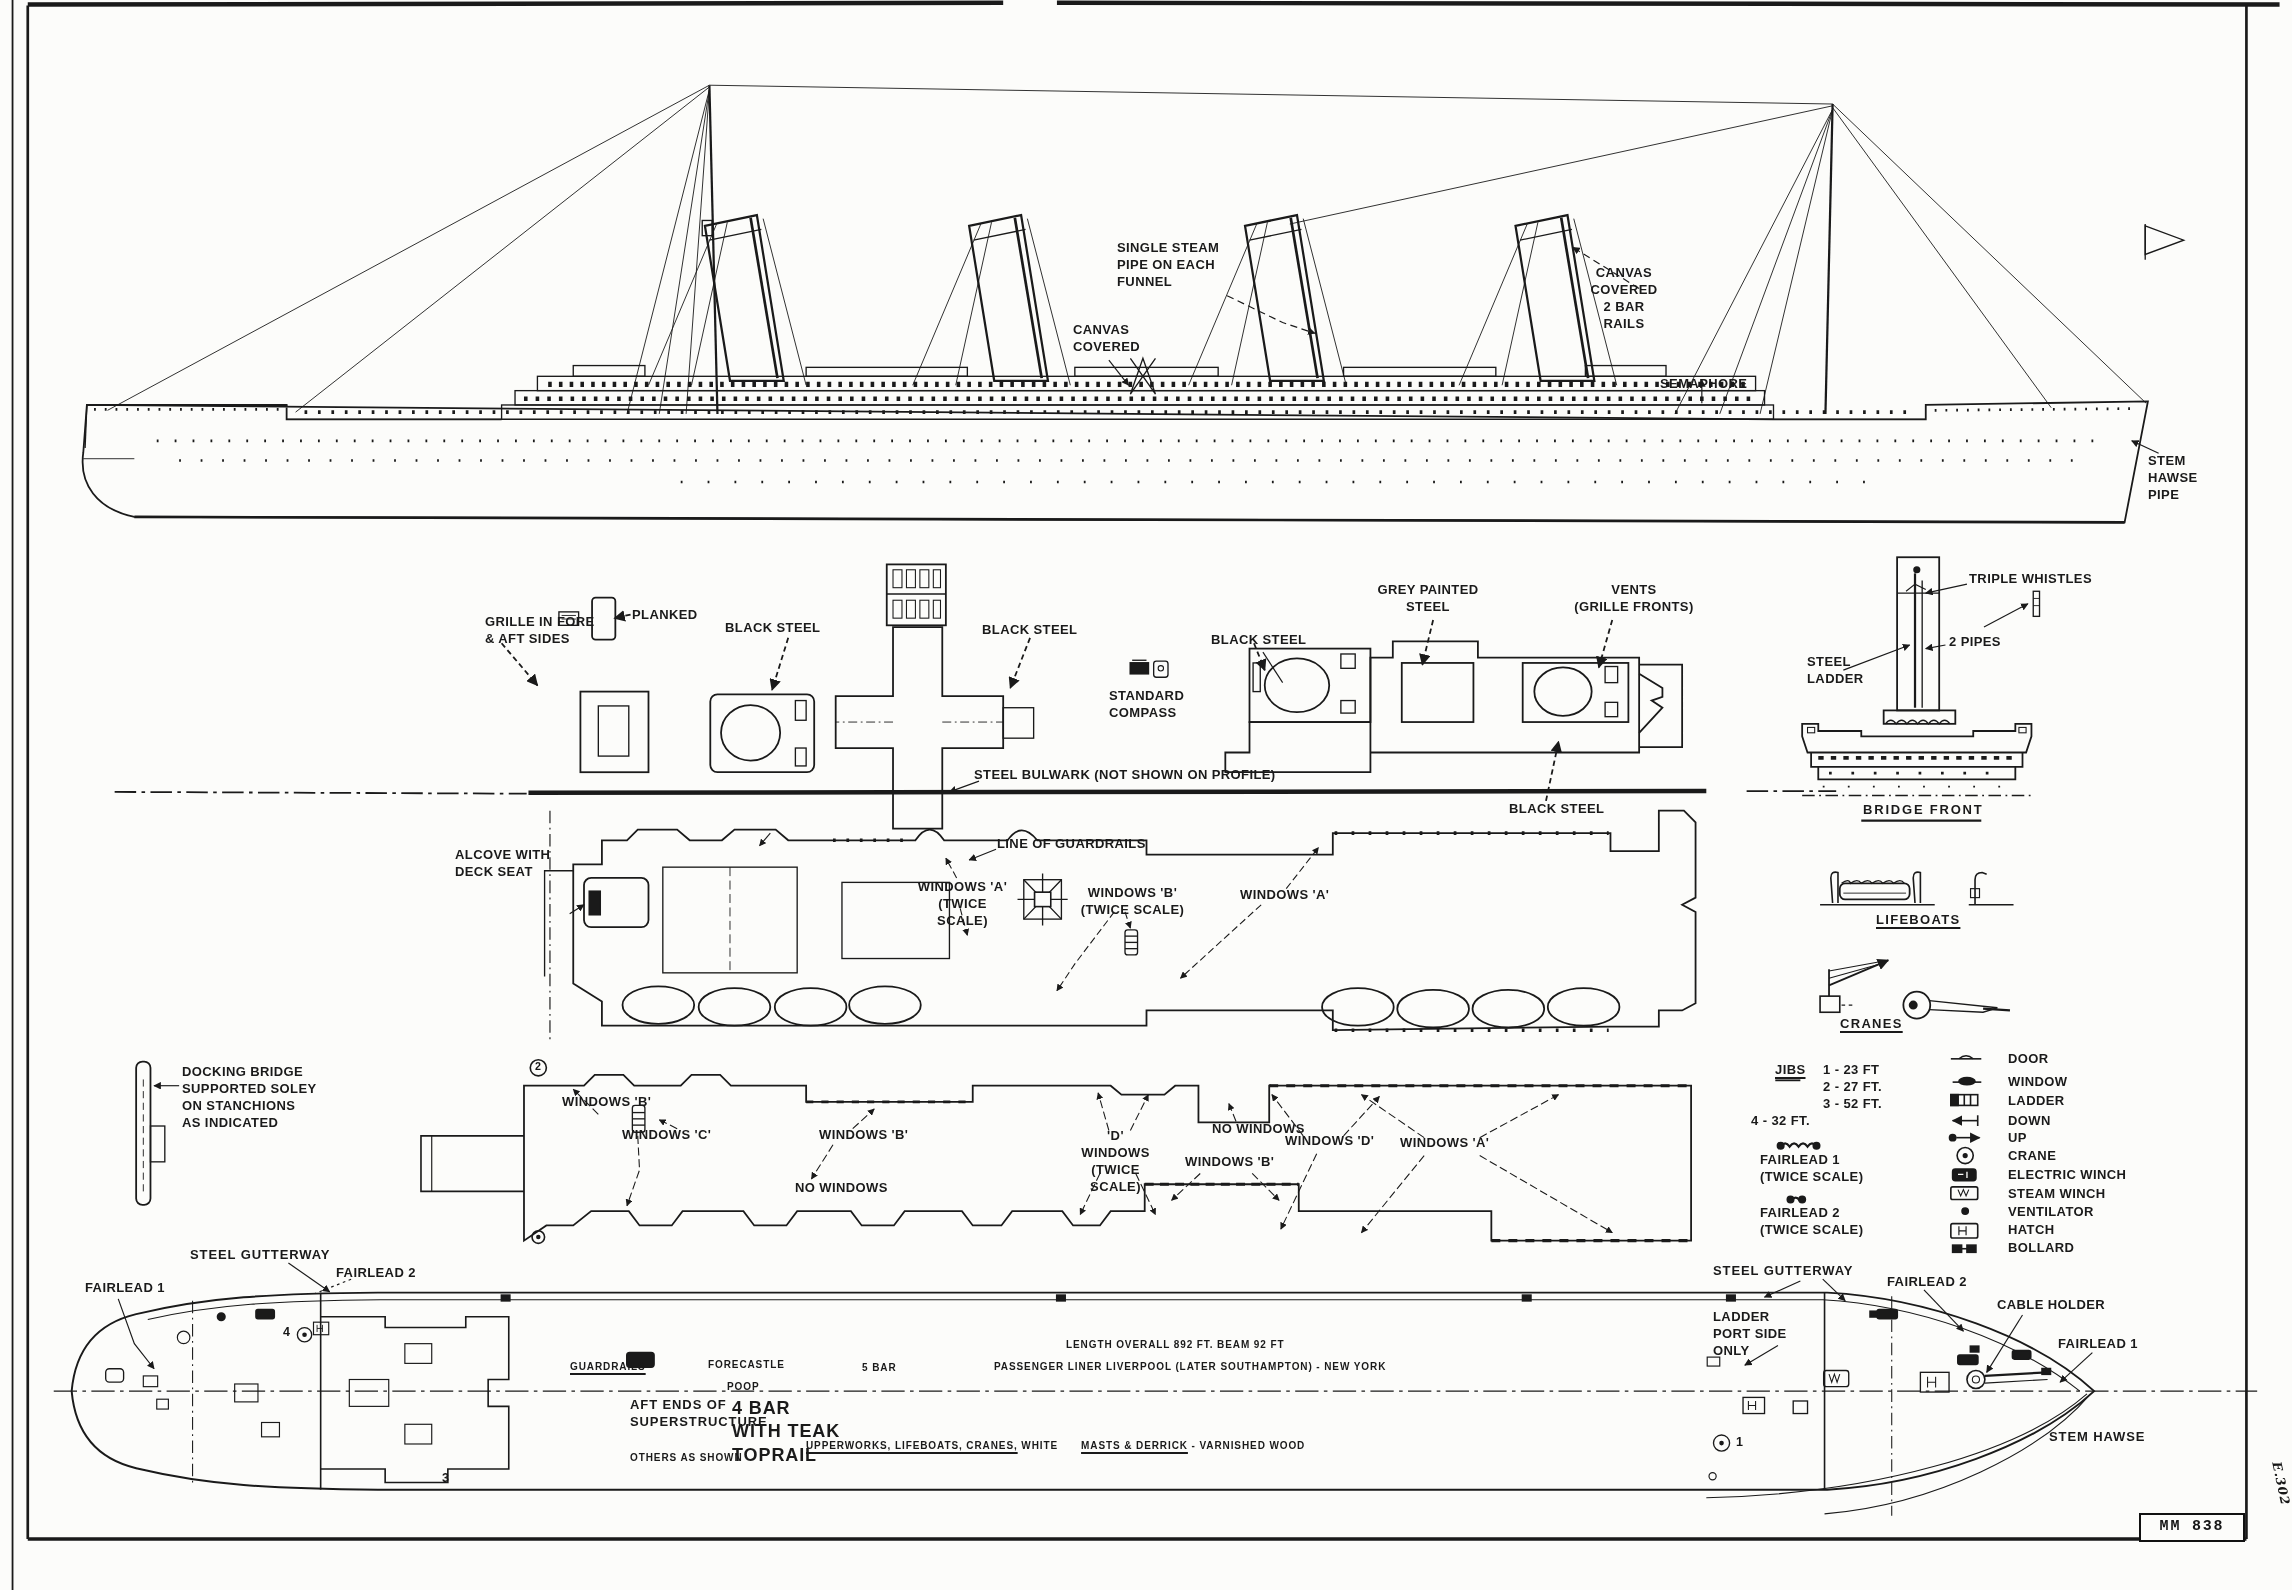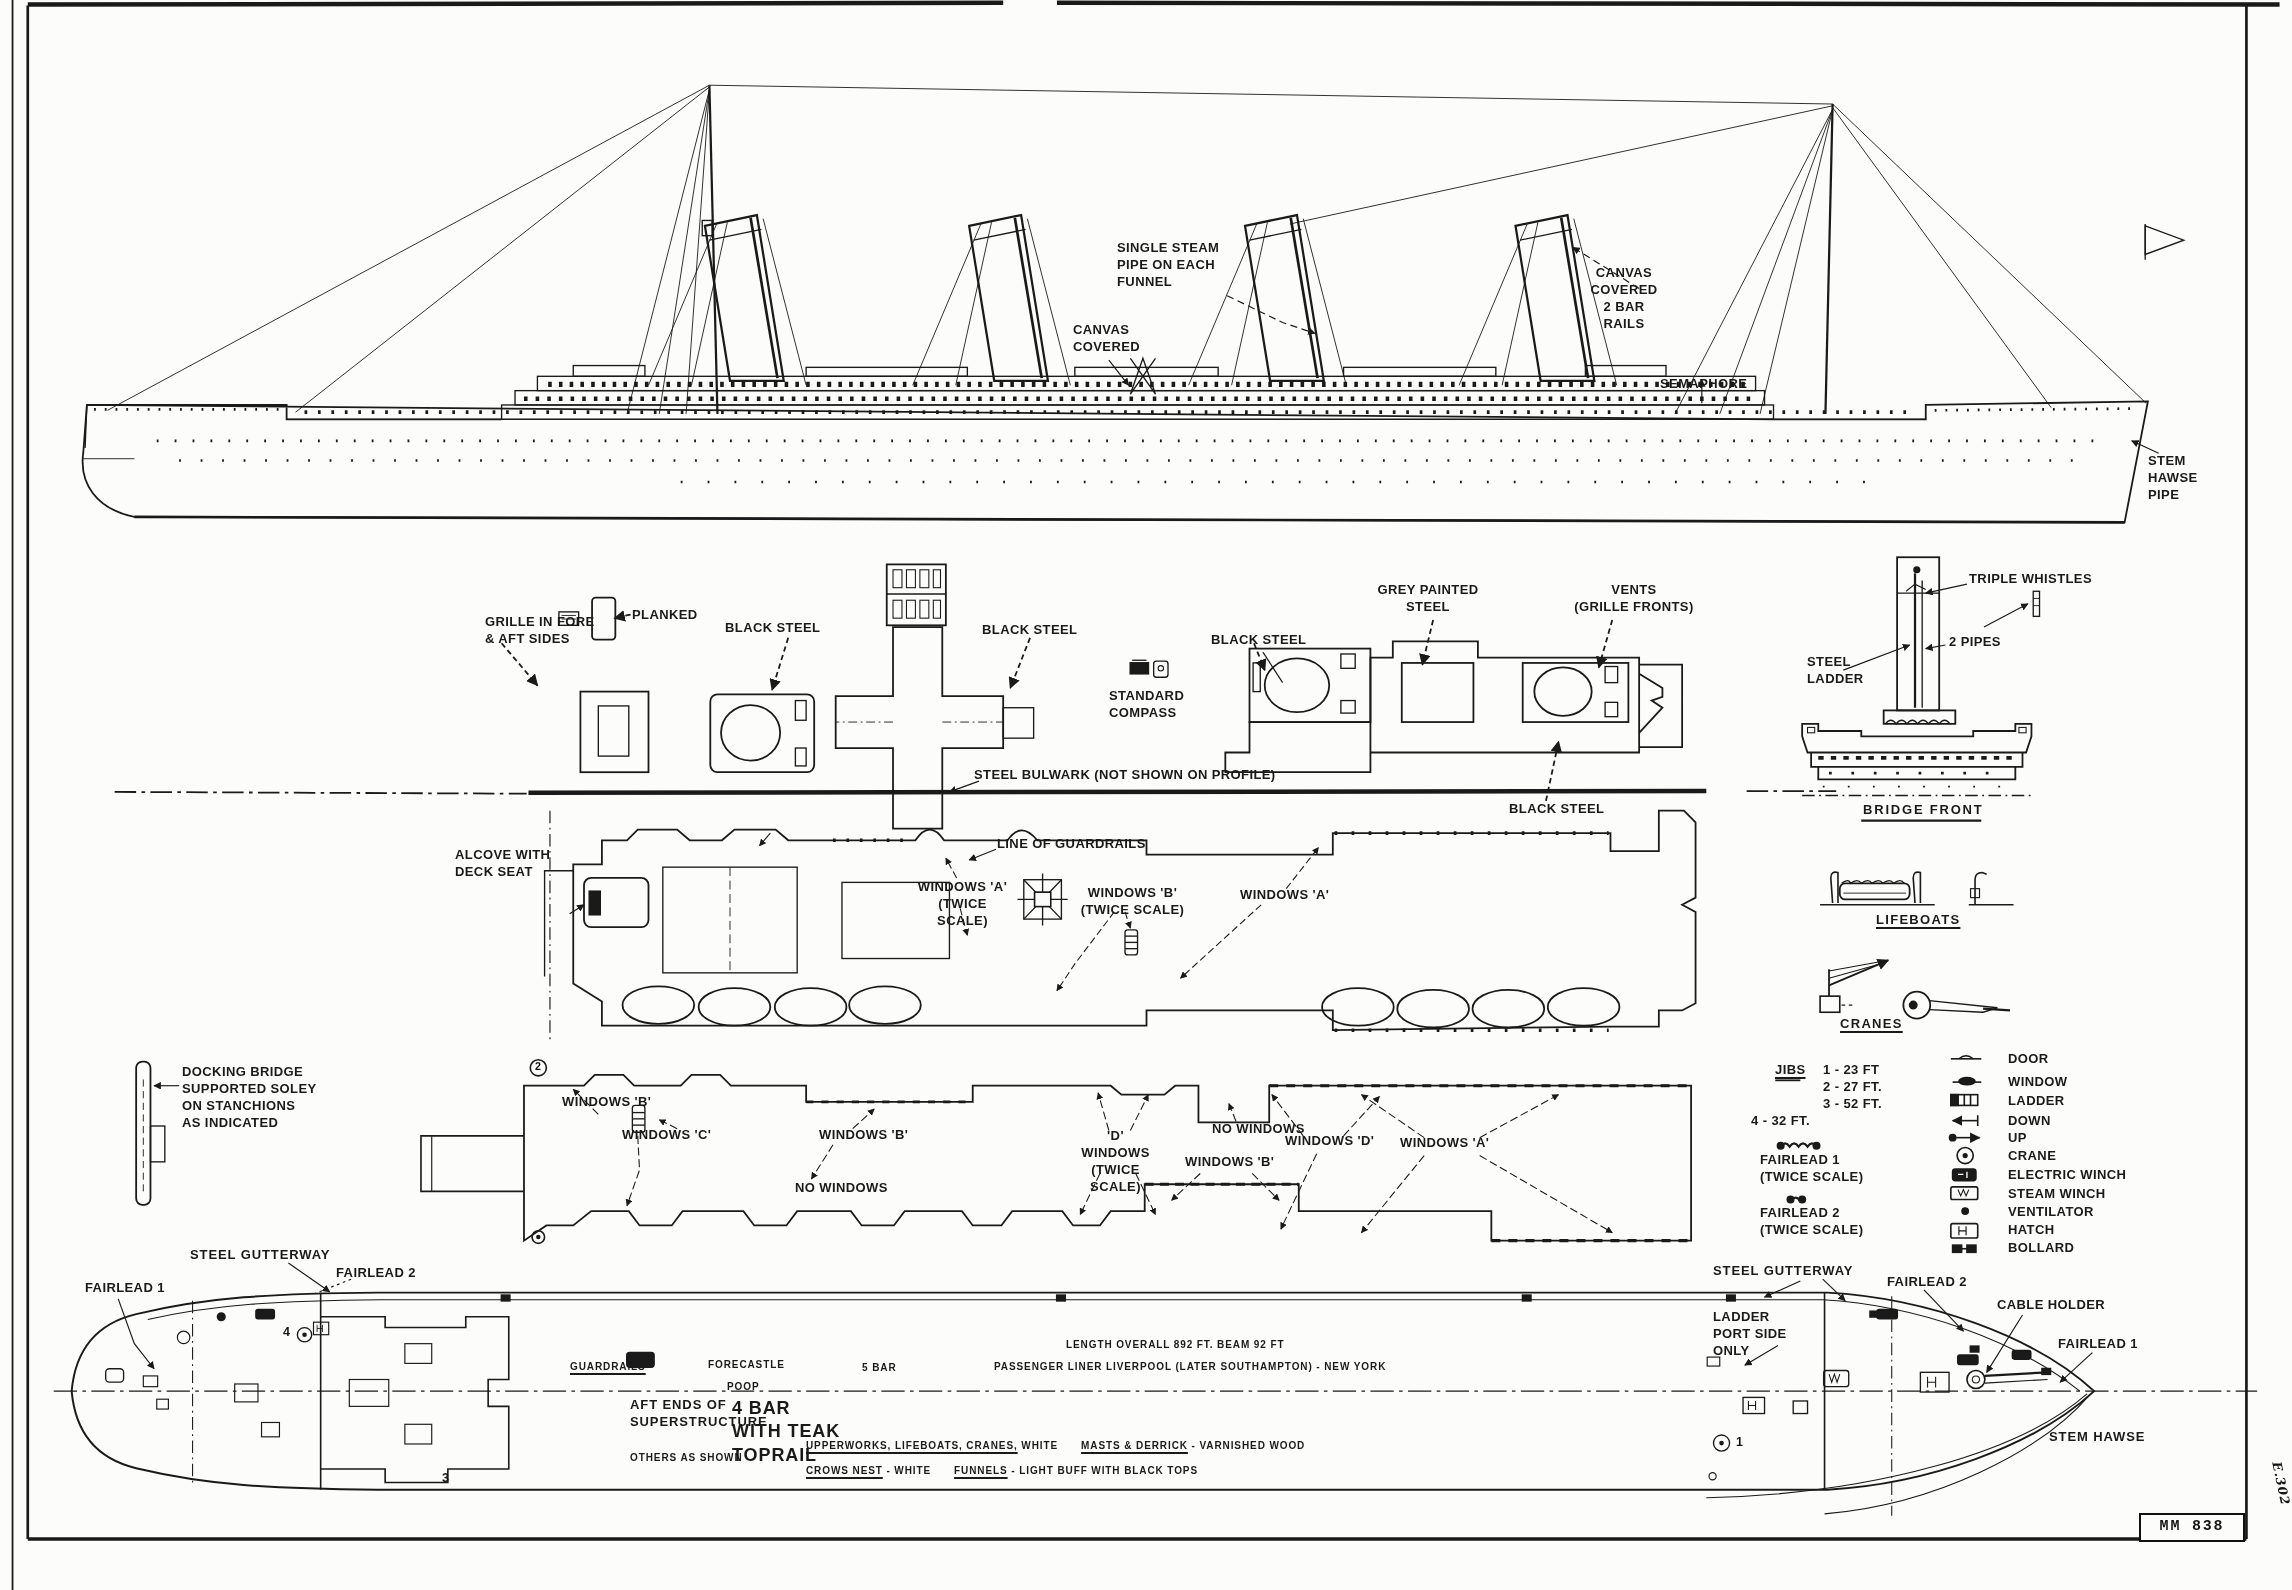--- a/index.html
+++ b/index.html
@@ -629,21 +629,18 @@
   <div class="lbl spec" style="left:630px;top:1397px;font-size:13px">AFT ENDS OF
 SUPERSTRUCTURE</div>
   <div class="lbl spec" style="left:732px;top:1397px;font-size:18px">4 BAR
 WITH TEAK
 TOPRAIL</div>
   <div class="lbl spec" style="left:630px;top:1451px">OTHERS  AS  SHOWN</div>
 
   <div class="lbl spec" style="left:806px;top:1426px">
     <span class="u">UPPERWORKS, LIFEBOATS, CRANES,</span><span> WHITE</span><span class="gap"></span><span class="u">MASTS &amp; DERRICK</span><span> - VARNISHED  WOOD</span>
   </div>
-  <div class="lbl spec" style="left:806px;top:1451px">
-    <span class="u">CROWS NEST</span><span> - WHITE</span><span class="gap"></span><span class="u">FUNNELS</span><span> - LIGHT  BUFF  WITH  BLACK  TOPS</span>
-  </div>
 
   <div class="dwg-num">MM 838</div>
   <div class="margin-note">E.302</div>
 
 </div>
 
 
 </body></html>

